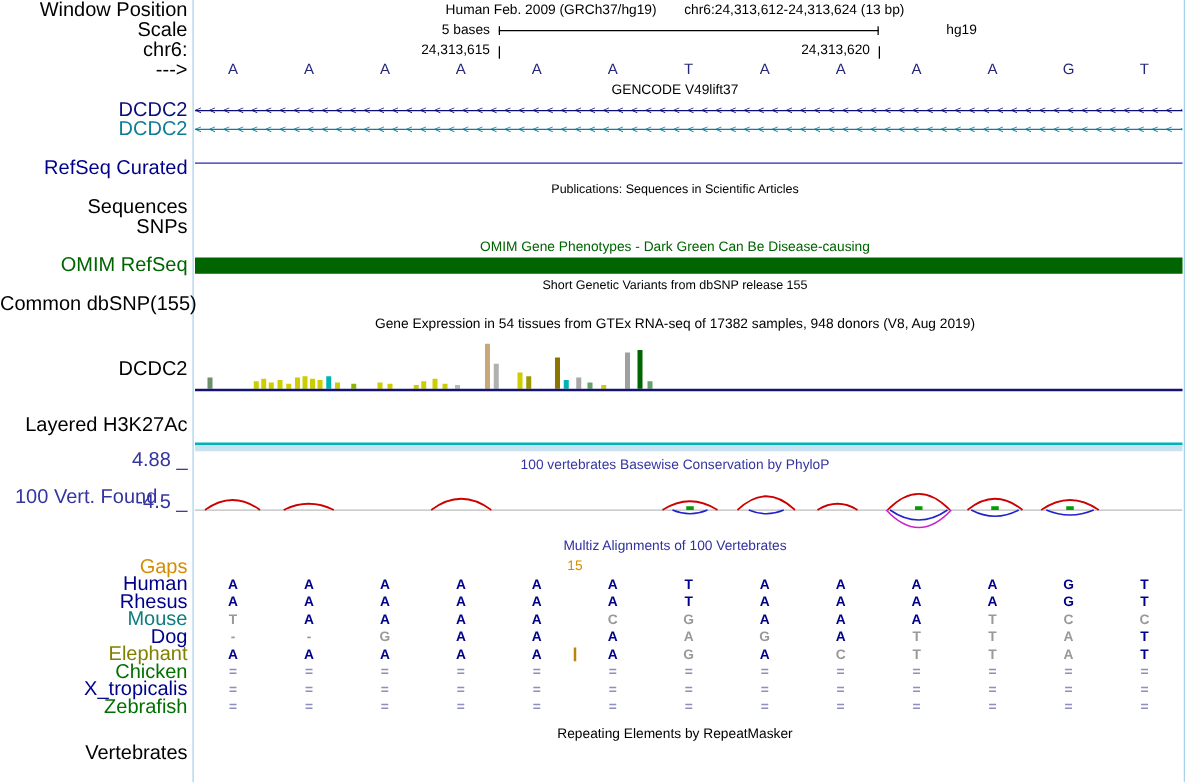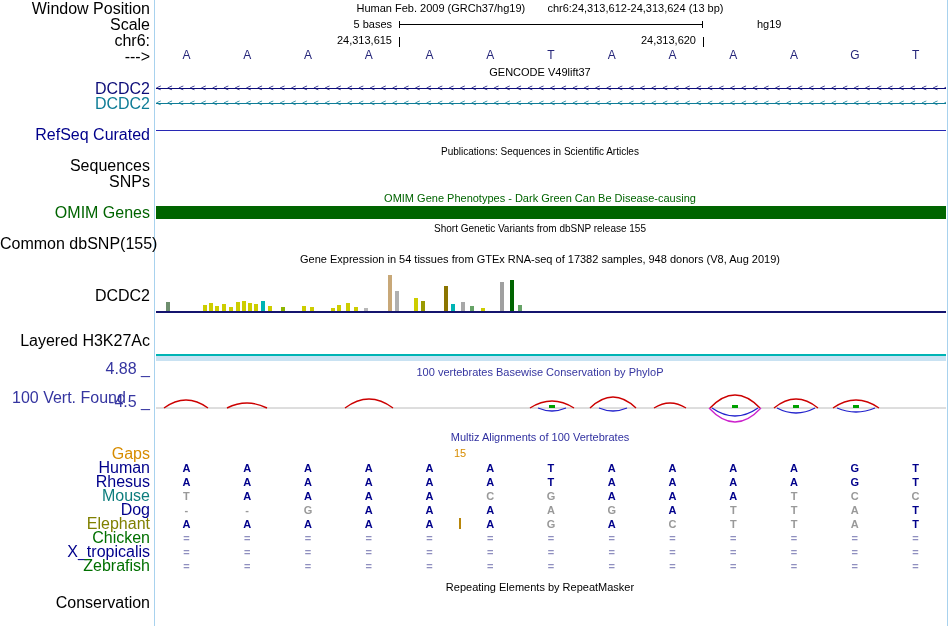--- a/index.html
+++ b/index.html
@@ -104,21 +104,21 @@
   </div>
 
   <div class="gutter-label" style="top:128px;color:#00008b">RefSeq Curated</div>
   <div class="abs" style="left:156px;top:130px;width:790px;height:1px;background:#2828b4"></div>
 
   <div class="center-title small" style="top:145px">Publications: Sequences in Scientific Articles</div>
   <div class="gutter-label" style="top:159px">Sequences</div>
   <div class="gutter-label" style="top:175px">SNPs</div>
 
   <div class="center-title" style="top:192px;color:#006400">OMIM Gene Phenotypes - Dark Green Can Be Disease-causing</div>
-  <div class="gutter-label" style="top:206px;color:#006400">OMIM Genes</div>
+  <div class="gutter-label" style="top:206px;color:#006400">OMIM RefSeq</div>
   <div class="abs" style="left:156px;top:206px;width:790px;height:13px;background:#006400"></div>
 
   <div class="center-title small" style="top:222px">Short Genetic Variants from dbSNP release 155</div>
   <div class="gutter-label" style="top:237px">Common dbSNP(155)</div>
 
   <div class="center-title" style="top:253px">Gene Expression in 54 tissues from GTEx RNA-seq of 17382 samples, 948 donors (V8, Aug 2019)</div>
   <div class="gutter-label" style="top:289px">DCDC2</div>
   <div class="gtex-chart" id="gtex-bars">
       <div class="gtex-bar" style="left: 10px; height: 9px; background: rgb(110, 142, 110);"></div>
       <div class="gtex-bar" style="left: 47px; height: 6px; background: rgb(205, 205, 0);"></div>
@@ -315,15 +315,15 @@
         <span class="cell" style="color: rgb(143, 143, 191);">=</span>
         <span class="cell" style="color: rgb(143, 143, 191);">=</span>
         <span class="cell" style="color: rgb(143, 143, 191);">=</span>
         <span class="cell" style="color: rgb(143, 143, 191);">=</span>
         <span class="cell" style="color: rgb(143, 143, 191);">=</span>
       </div>
     </div>
   <div class="abs" style="left:459px;top:518px;width:2px;height:11px;background:#b8860b"></div>
 
   <div class="center-title" style="top:581px">Repeating Elements by RepeatMasker</div>
-  <div class="gutter-label" style="top:596px">Conservation</div>
+  <div class="gutter-label" style="top:596px">Vertebrates</div>
 
 </div>
 
 </body></html>

